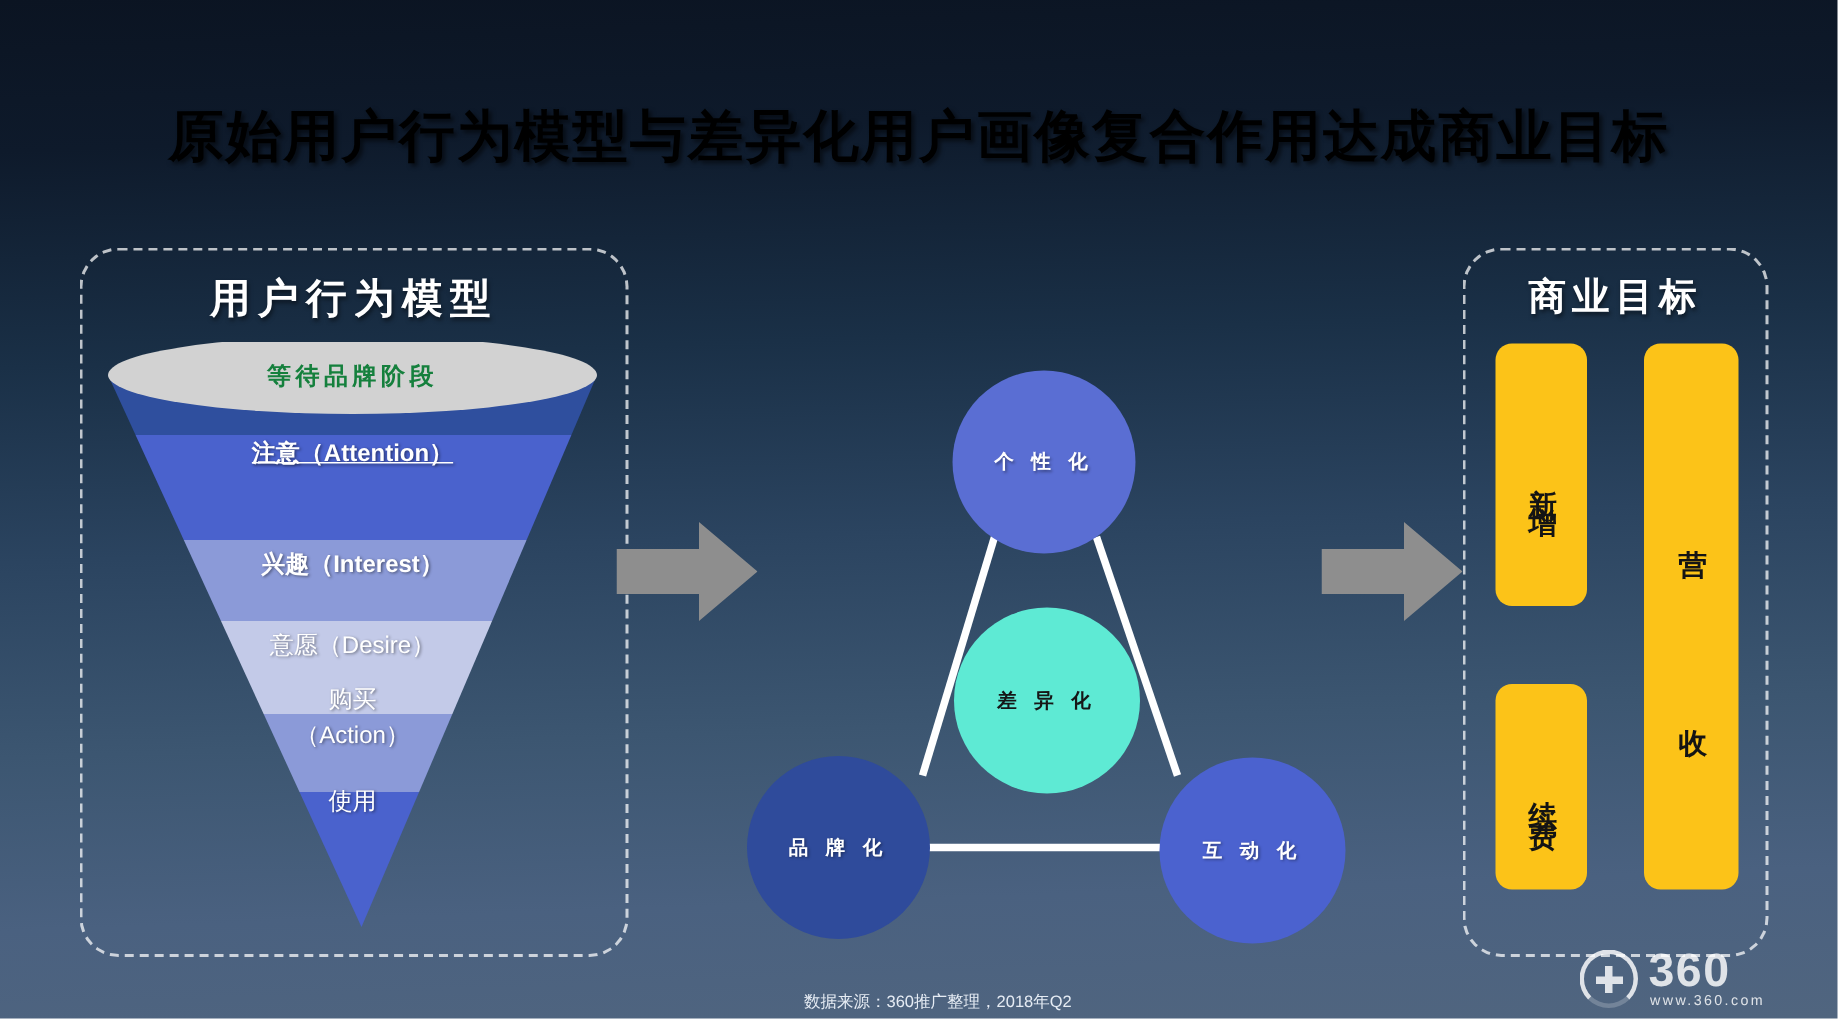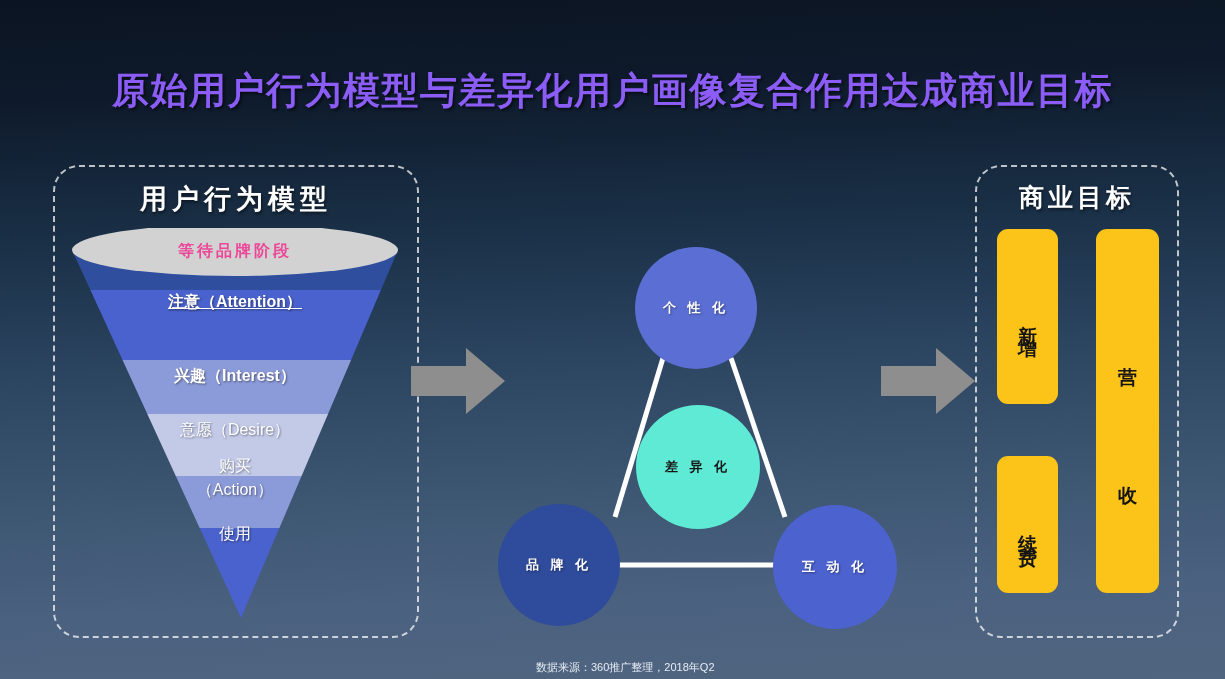--- a/index.html
+++ b/index.html
@@ -7,21 +7,21 @@
   body {
     font-family:"Liberation Sans","DejaVu Sans",sans-serif;
     background:linear-gradient(178deg,#0b1422 0%,#0e1a2b 14%,#1a3047 34%,#2b4460 52%,#3c5671 70%,#4a6180 86%,#50657f 100%);
     position:relative;
   }
   #stage { position:absolute; inset:0; }
 
   
   .title {
     position:absolute; left:0; top:66px; width:1225px; text-align:center;
-    font-size:37px; font-weight:bold; color:#8b5cf6; letter-spacing:1.5px;
+    font-size:37px; font-weight:bold; color:#000000; letter-spacing:1.5px;
     text-shadow:2px 2px 3px rgba(0,0,0,0.55);
     white-space:nowrap;
   }
 
   
   .panel {
     position:absolute;
     border:2px dashed rgba(255,255,255,0.72);
     border-radius:26px;
   }
@@ -39,21 +39,21 @@
 
   
   #funnel { position:absolute; left:55px; top:228px; width:360px; height:395px; }
   #funnel svg { position:absolute; left:0; top:0; }
   .funnel-label {
     position:absolute; width:100%; text-align:center; color:#ffffff;
     font-size:16px; font-weight:bold; white-space:nowrap;
     text-shadow:1px 1px 2px rgba(0,0,0,0.45);
     pointer-events:none;
   }
-  .funnel-label.dark { color:#ec4899; text-shadow:none; letter-spacing:3px; }
+  .funnel-label.dark { color:#15803d; text-shadow:none; letter-spacing:3px; }
   .funnel-label.thin { font-weight:normal; }
 
   
   .arrow { position:absolute; }
 
   
   .circle {
     position:absolute; border-radius:50%;
     display:flex; align-items:center; justify-content:center;
     font-size:13px; font-weight:bold; letter-spacing:4px; color:#ffffff;
@@ -166,14 +166,19 @@
   <div class="panel" id="panel-goal">
     <div class="panel-title">商业目标</div>
   </div>
 
   <div class="bar" id="bar-xinzeng">新增</div>
   <div class="bar" id="bar-xufei">续费</div>
   <div class="bar" id="bar-yingshou">营收</div>
 
   <div class="source">数据来源：360推广整理，2018年Q2</div>
 
+  <div id="logo360">
+    <div class="mark"></div>
+    <div class="word">360</div>
+    <div class="url">www.360.com</div>
+  </div>
 
 </div>
 
 </body></html>

